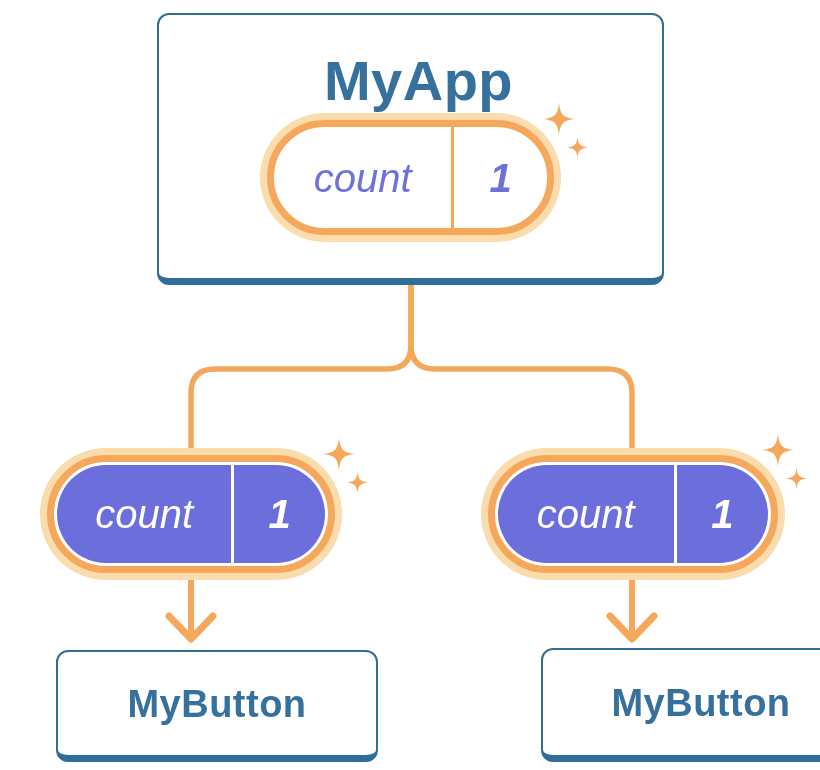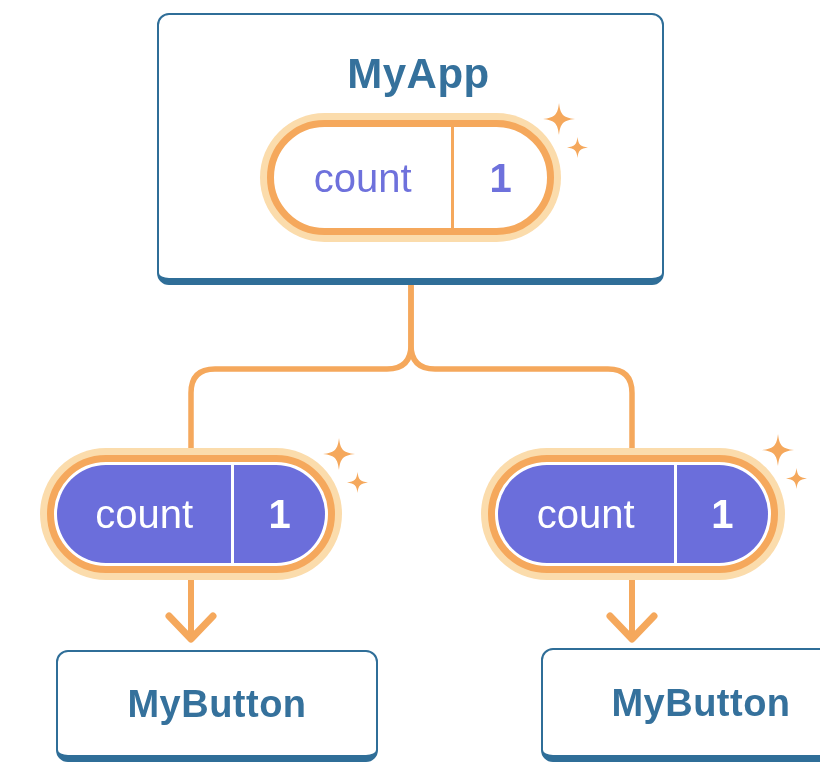--- a/index.html
+++ b/index.html
@@ -23,33 +23,33 @@
   .card{
     position:absolute;background:#ffffff;box-sizing:border-box;
     border:2px solid var(--card-border);border-bottom-width:7px;border-radius:12px;
     z-index:1;
   }
   .card-title{
     color:var(--heading-blue);font-weight:bold;text-align:center;line-height:1;
     letter-spacing:0.5px;
   }
   .card-root{left:157px;top:13px;width:507px;height:272px;}
-  .card-root .card-title{position:absolute;left:4px;right:0;top:38px;font-size:42px;padding-left:12px;}
+  .card-root .card-title{position:absolute;left:4px;right:0;top:38px;font-size:56px;padding-left:12px;}
   .card-child{display:flex;align-items:center;justify-content:center;margin-left:48px;}
   .card-child .card-title{font-size:38px;}
   .card-child-left{left:8px;top:650px;width:322px;height:112px;}
   .card-child-right{left:493px;top:648px;width:320px;height:114px;}
 
   .pill{
     position:absolute;box-sizing:border-box;z-index:2;background:#ffffff;
     border:7px solid var(--orange);border-radius:999px;
     box-shadow:0 0 0 7px var(--orange-halo);
   }
   .pill-inner{display:flex;height:100%;border-radius:999px;overflow:hidden;align-items:stretch;}
-  .pill .name,.pill .value{display:flex;align-items:center;justify-content:center;line-height:1;}
+  .pill .name,.pill .value{display:flex;align-items:center;justify-content:center;line-height:1;font-style:italic;}
   .pill .name{width:65%;font-size:40px;}
   .pill .divider{width:3px;flex:0 0 3px;}
   .pill .value{flex:1;font-size:40px;font-weight:bold;}
 
   .pill-root{left:267px;top:120px;width:287px;height:115px;}
   .pill-root .name,.pill-root .value{color:var(--purple-text);}
   .pill-root .divider{background:var(--orange);}
 
   .pill-child{padding:3px;}
   .pill-child .pill-inner{background:var(--purple-fill);}

